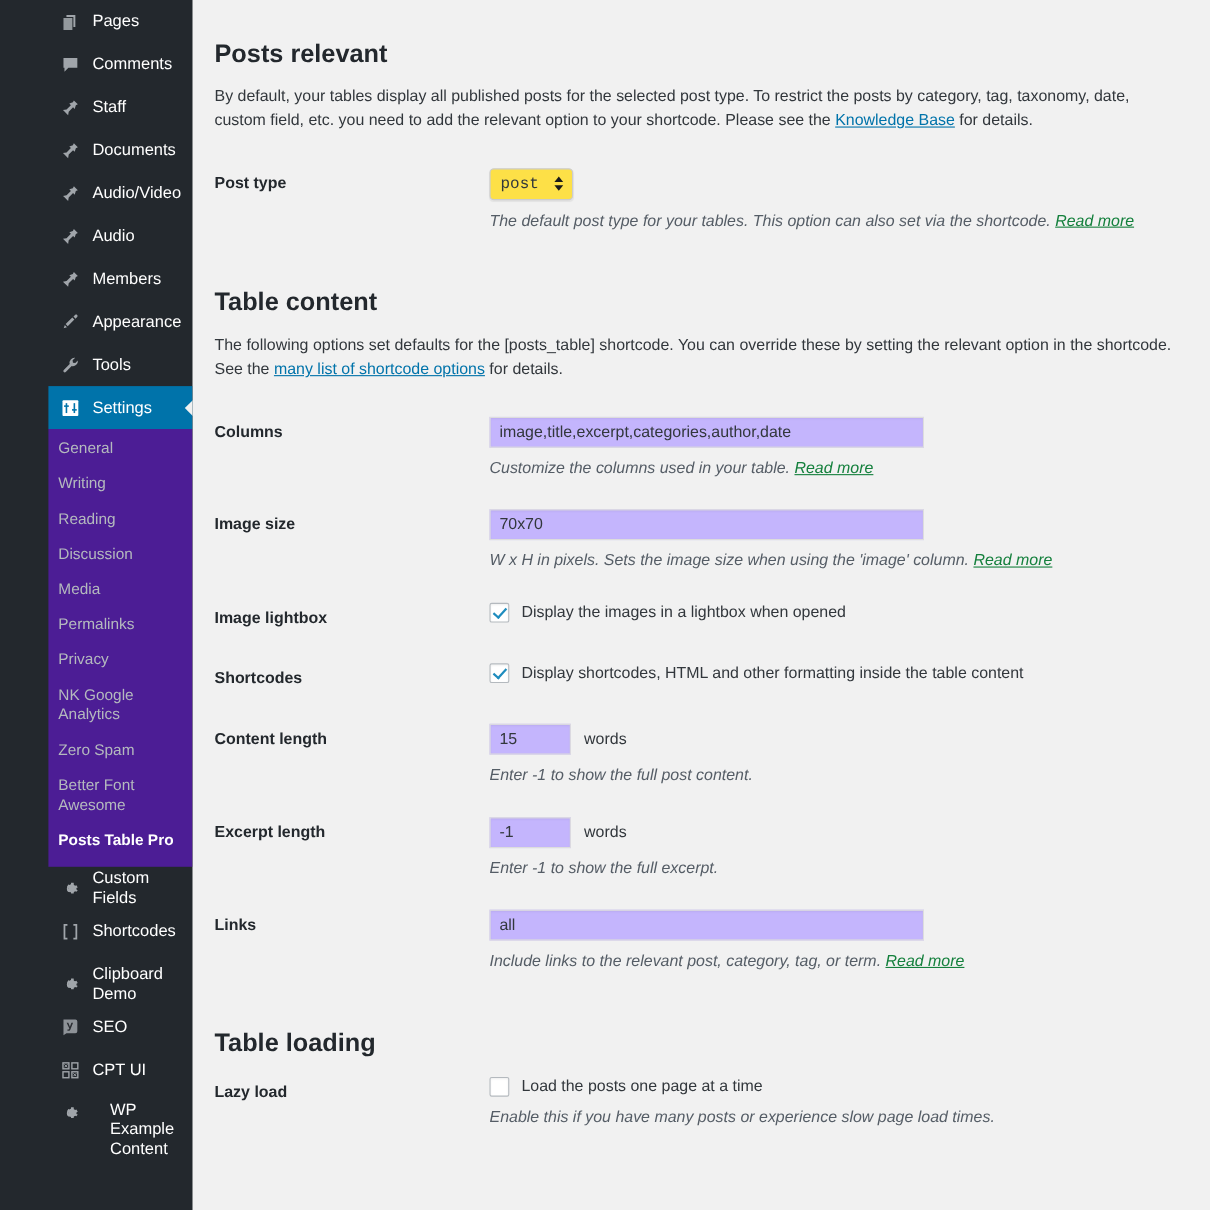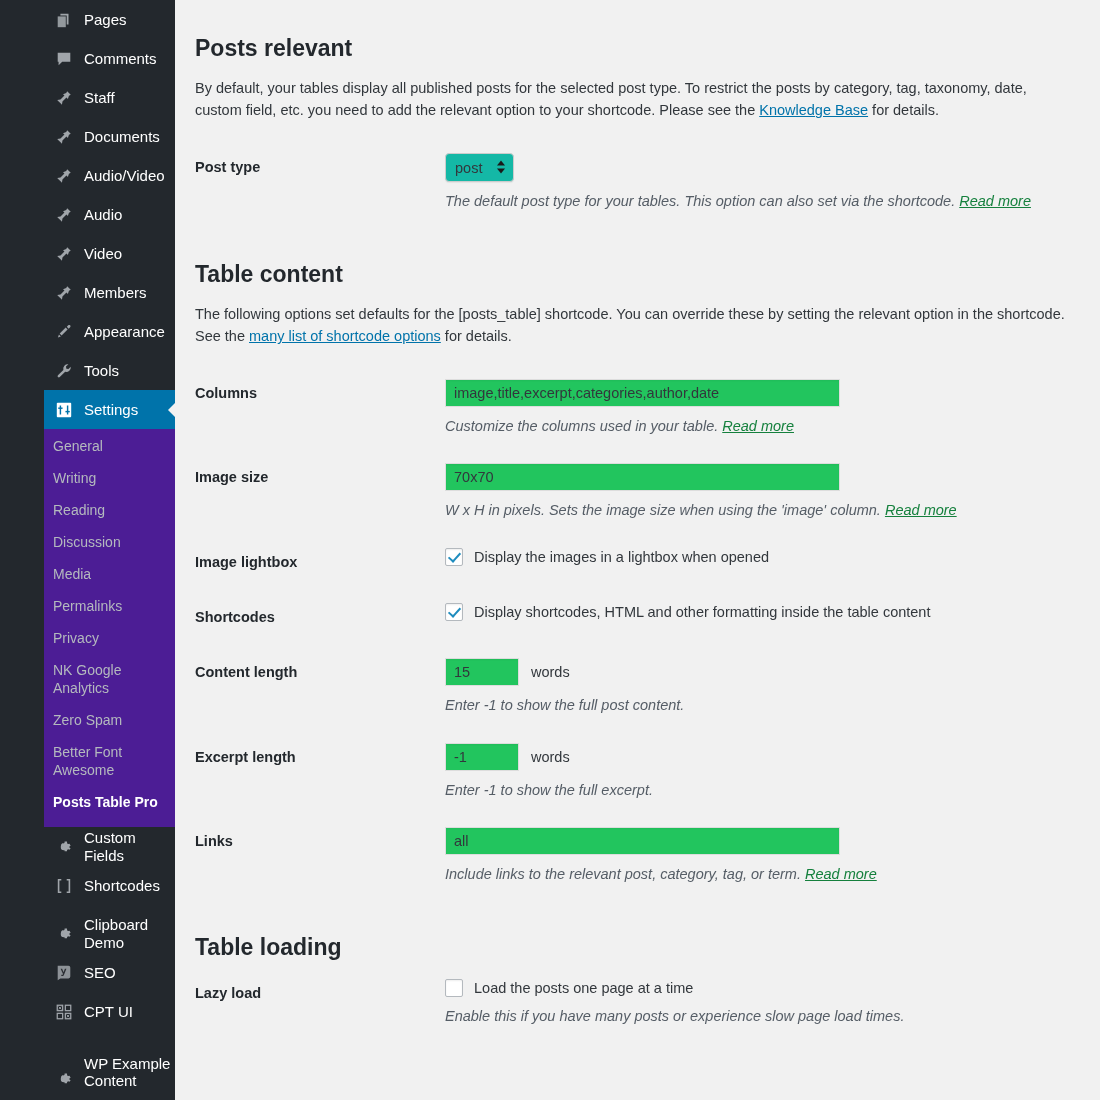--- a/index.html
+++ b/index.html
@@ -21,21 +21,21 @@
     padding-left: 44px;
   }
   .menu-item {
     display: flex; align-items: center;
     height: 39px;
     padding-left: 8px;
     color: #ffffff;
     font-size: 15px;
     position: relative;
   }
-  .menu-item.tall { height: 58px; align-items: flex-end; padding-top: 9px; }
+  .menu-item.tall { height: 58px; align-items: flex-start; padding-top: 9px; gap: 16px; }
   .menu-item .mi-icon {
     width: 24px; min-width: 24px; height: 20px;
     margin-right: 8px;
     display: flex; align-items: center; justify-content: center;
     color: #a0a5aa;
   }
   .menu-item.tall .mi-icon { margin-top: 1px; }
   .menu-item .mi-label { line-height: 1.15; }
   .menu-item.active {
     background: #0073aa;
@@ -110,21 +110,21 @@
     vertical-align: top;
     padding: 13px 10px 13px 0;
     font-size: 14.5px;
     color: #32373c;
   }
   .field-row { display: flex; align-items: center; }
   input.text-input {
     font-family: "Liberation Sans", sans-serif;
     font-size: 14.5px;
     color: #32373c;
-    background: #22c55e;
+    background: #c4b5fd;
     border: 1px solid #ddd;
     border-radius: 0;
     padding: 4px 8px;
     height: 28px;
     line-height: 20px;
     outline: none;
     box-shadow: inset 0 1px 2px rgba(0,0,0,.05);
   }
   input.w-wide { width: 395px; }
   input.w-small { width: 74px; }
@@ -141,24 +141,24 @@
     line-height: 1.5;
     max-width: 620px;
   }
   p.field-desc a { color: #15803d; text-decoration: underline; font-style: italic; }
 
   
   .select-wrap { position: relative; display: inline-block; }
   select.wp-select {
     -webkit-appearance: none;
     appearance: none;
-    font-family: Liberation Sans, sans-serif;
+    font-family: Liberation Mono, monospace;
     font-size: 14.5px;
     color: #32373c;
-    background: #14b8a6;
+    background: #fde047;
     border: 1px solid #ccc;
     border-radius: 4px;
     padding: 4px 30px 5px 9px;
     height: 29px;
     line-height: 20px;
     outline: none;
     box-shadow: 0 1px 1px rgba(0,0,0,.06);
   }
   .select-arrows {
     position: absolute; right: 9px; top: 50%;
@@ -261,28 +261,20 @@
 
       <div class="menu-item">
         <span class="mi-icon">
           <svg width="18" height="18" viewBox="0 0 20 20" fill="currentColor">
               <path d="M13.5 2.5l4 4-2 1-1.2 3.6-1.6-1.6-4.4 4.4-.6 3.6-1-1-3.2-3.2-1-1 3.6-.6 4.4-4.4-1.6-1.6L12.5 4.5z"></path>
             </svg>
         </span>
         <span class="mi-label">Audio</span>
       </div>
 
-      <div class="menu-item">
-        <span class="mi-icon">
-          <svg width="18" height="18" viewBox="0 0 20 20" fill="currentColor">
-              <path d="M13.5 2.5l4 4-2 1-1.2 3.6-1.6-1.6-4.4 4.4-.6 3.6-1-1-3.2-3.2-1-1 3.6-.6 4.4-4.4-1.6-1.6L12.5 4.5z"></path>
-            </svg>
-        </span>
-        <span class="mi-label">Video</span>
-      </div>
 
       <div class="menu-item">
         <span class="mi-icon">
           <svg width="18" height="18" viewBox="0 0 20 20" fill="currentColor">
               <path d="M13.5 2.5l4 4-2 1-1.2 3.6-1.6-1.6-4.4 4.4-.6 3.6-1-1-3.2-3.2-1-1 3.6-.6 4.4-4.4-1.6-1.6L12.5 4.5z"></path>
             </svg>
         </span>
         <span class="mi-label">Members</span>
       </div>
 

